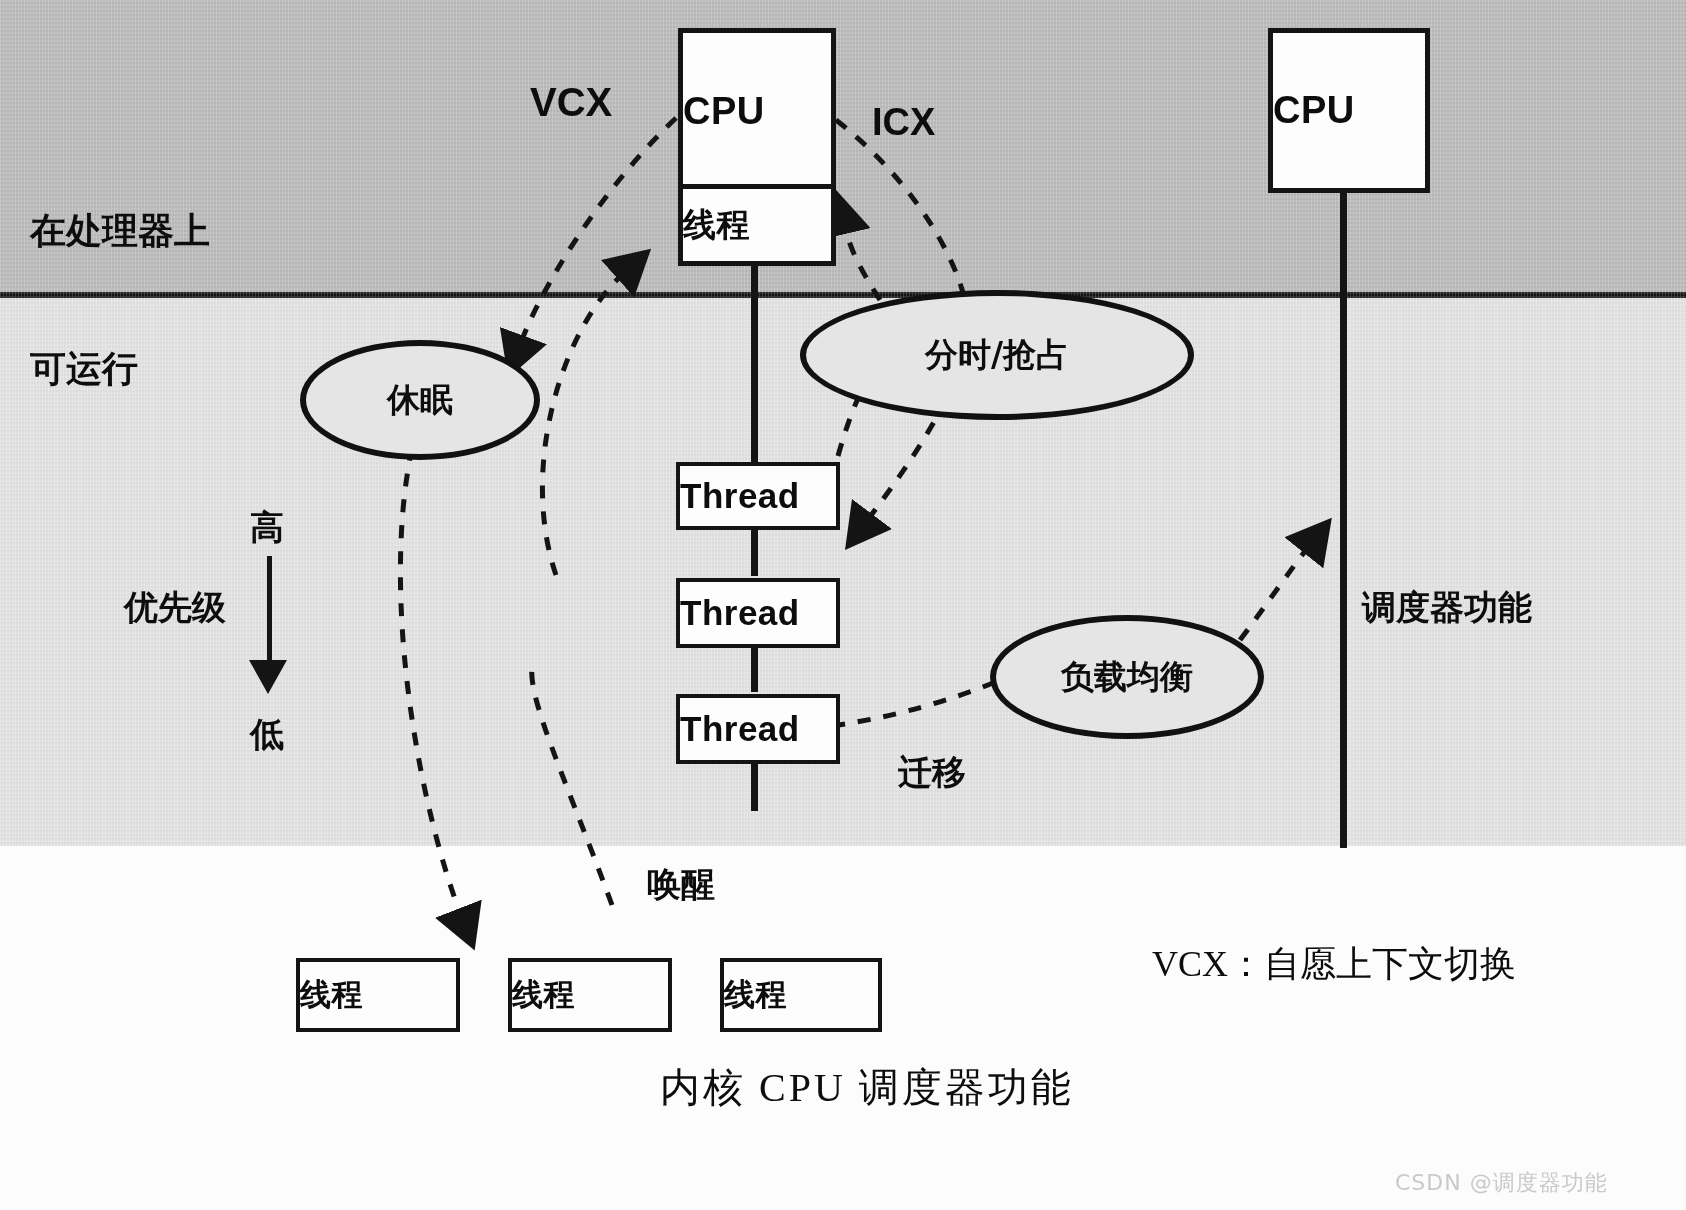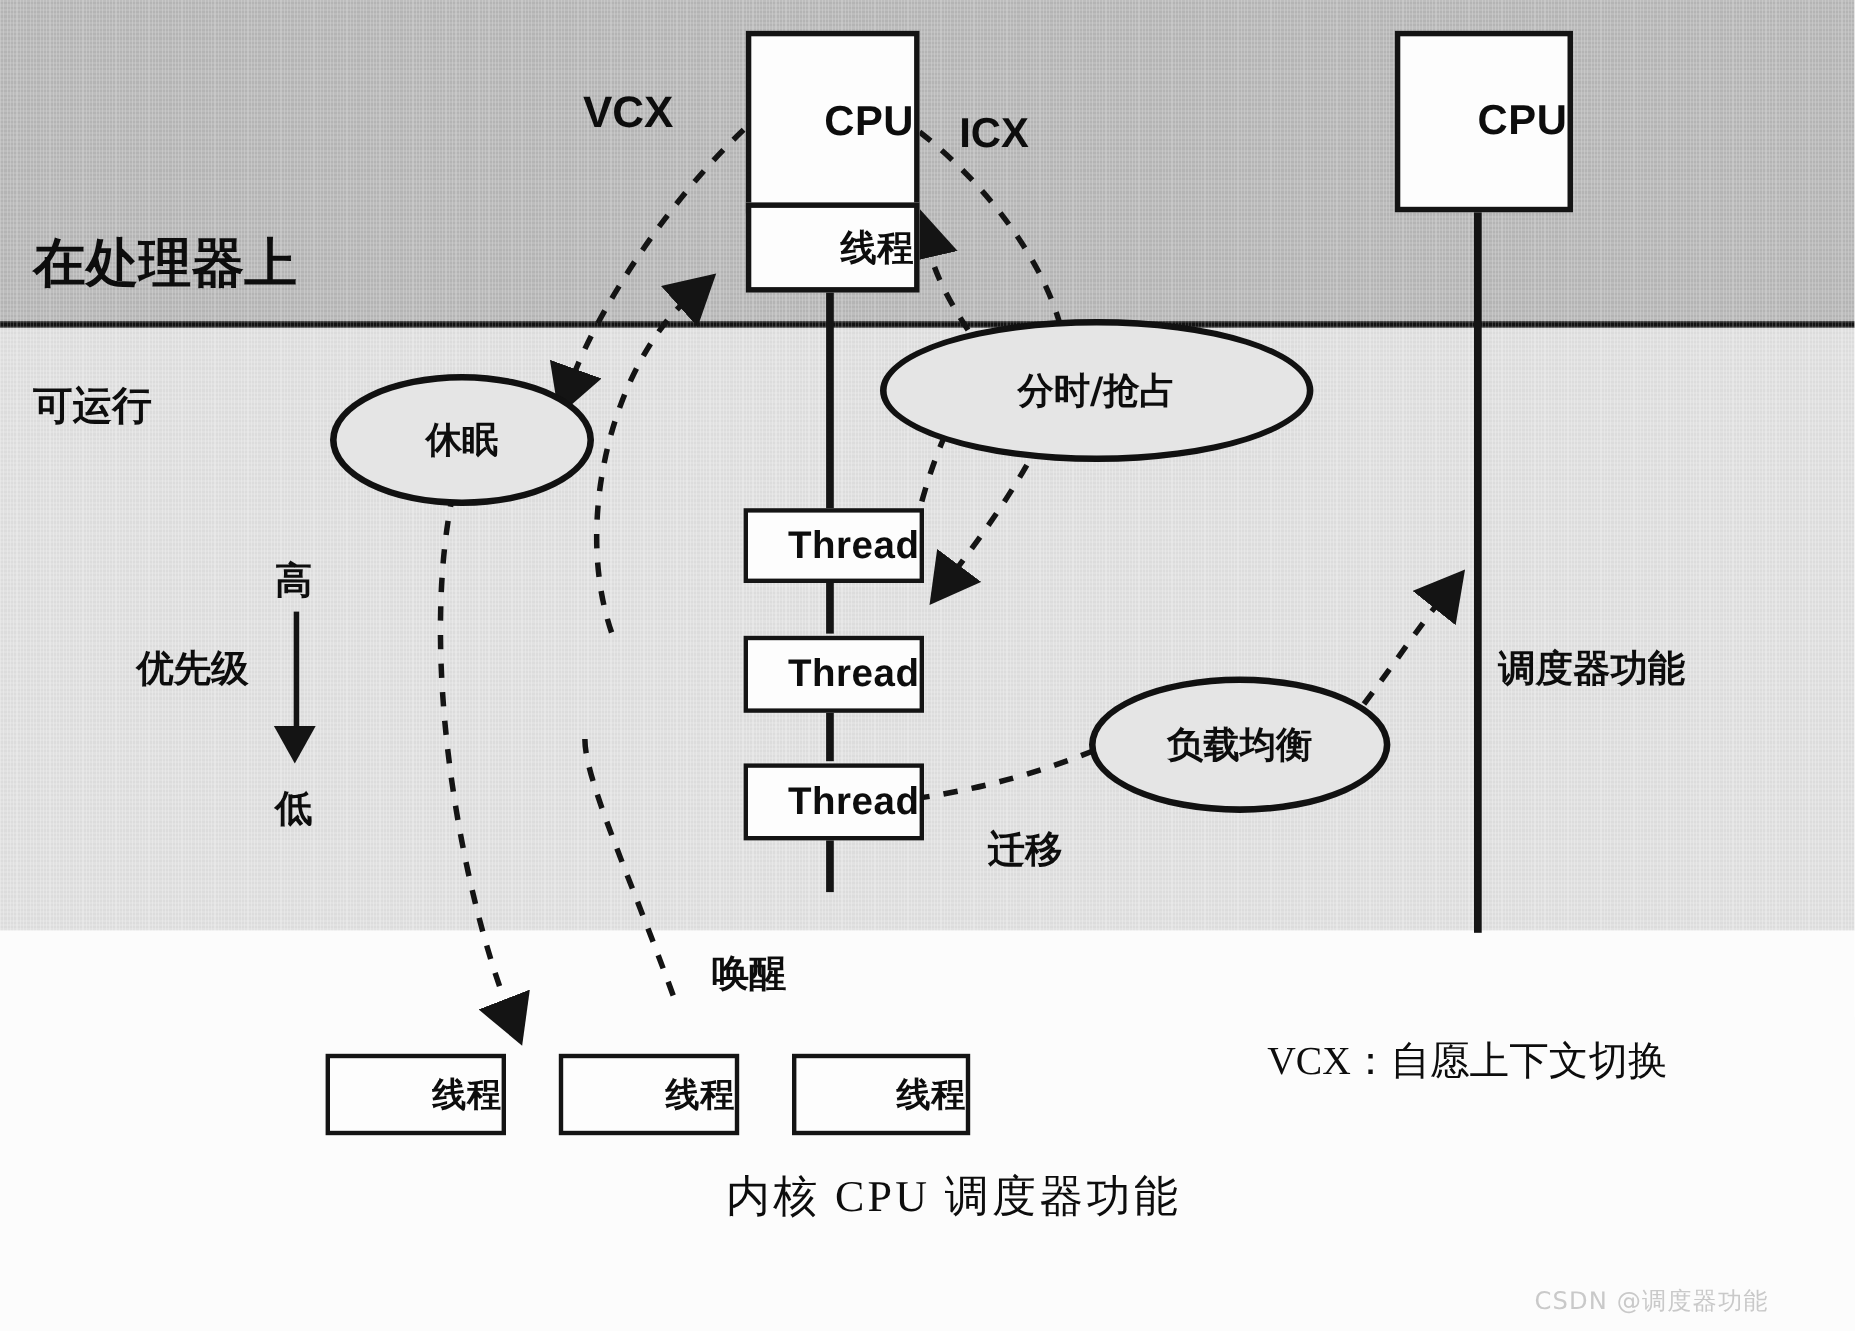--- a/index.html
+++ b/index.html
@@ -22,21 +22,21 @@
       opacity:.30;pointer-events:none;
       background-image:
         repeating-linear-gradient(90deg, rgba(255,255,255,.55) 0 1px, rgba(0,0,0,.05) 1px 3px),
         repeating-linear-gradient(0deg, rgba(255,255,255,.35) 0 2px, rgba(0,0,0,.04) 2px 4px);}
 
   
   #links{position:absolute;left:0;top:0;width:1686px;height:1210px;pointer-events:none;}
 
   
   .box{position:absolute;background:#fdfdfd;border:5px solid #141414;
-       display:flex;align-items:center;justify-content:flex-end;
+       display:flex;align-items:center;justify-content:flex-start;
        font-weight:700;letter-spacing:.5px;}
   .box.thin{border-width:4px;}
   .cpu-label{font-size:38px;font-weight:700;font-family:"Liberation Sans","DejaVu Sans",sans-serif;}
   .thread-en{font-size:35px;font-weight:700;font-family:"Liberation Sans","DejaVu Sans",sans-serif;}
   .cn{font-family:"DejaVu Sans","Liberation Sans",sans-serif;font-weight:700;}
 
   
   .ell{position:absolute;background:#e5e5e5;border:6px solid #111;
        border-radius:50%;display:flex;align-items:center;justify-content:center;
        font-size:33px;font-weight:700;}
@@ -95,21 +95,21 @@
 
     <path d="M832,726 C900,716 950,700 993,683" fill="none" stroke="#141414" stroke-width="5" stroke-dasharray="13 13"></path>
 
     <path d="M1240,640 C1270,600 1290,570 1310,545" fill="none" stroke="#141414" stroke-width="5" stroke-dasharray="13 13" marker-end="url(#ah)"></path>
 
     <path d="M412,448 C380,600 420,810 462,918" fill="none" stroke="#141414" stroke-width="5" stroke-dasharray="13 13" marker-end="url(#ah)"></path>
 
     <path d="M612,905 C570,790 528,700 532,668" fill="none" stroke="#141414" stroke-width="5" stroke-dasharray="13 13"></path>
   </svg>
 
-  <div class="lbl cn" style="left:30px;top:207px;font-size:48px;">在处理器上</div>
+  <div class="lbl cn" style="left:30px;top:207px;font-size:36px;">在处理器上</div>
   <div class="lbl cn" style="left:30px;top:345px;font-size:36px;">可运行</div>
 
   <div class="lbl cn" style="left:250px;top:505px;font-size:34px;">高</div>
   <div class="lbl cn" style="left:124px;top:585px;font-size:34px;">优先级</div>
   <div class="shaft" style="left:267px;top:556px;height:110px;"></div>
   <div class="tri-down" style="left:249px;top:660px;"></div>
   <div class="lbl cn" style="left:250px;top:712px;font-size:34px;">低</div>
 
   <div class="box" style="left:678px;top:28px;width:148px;height:156px;">
     <span class="cpu-label">CPU</span>

